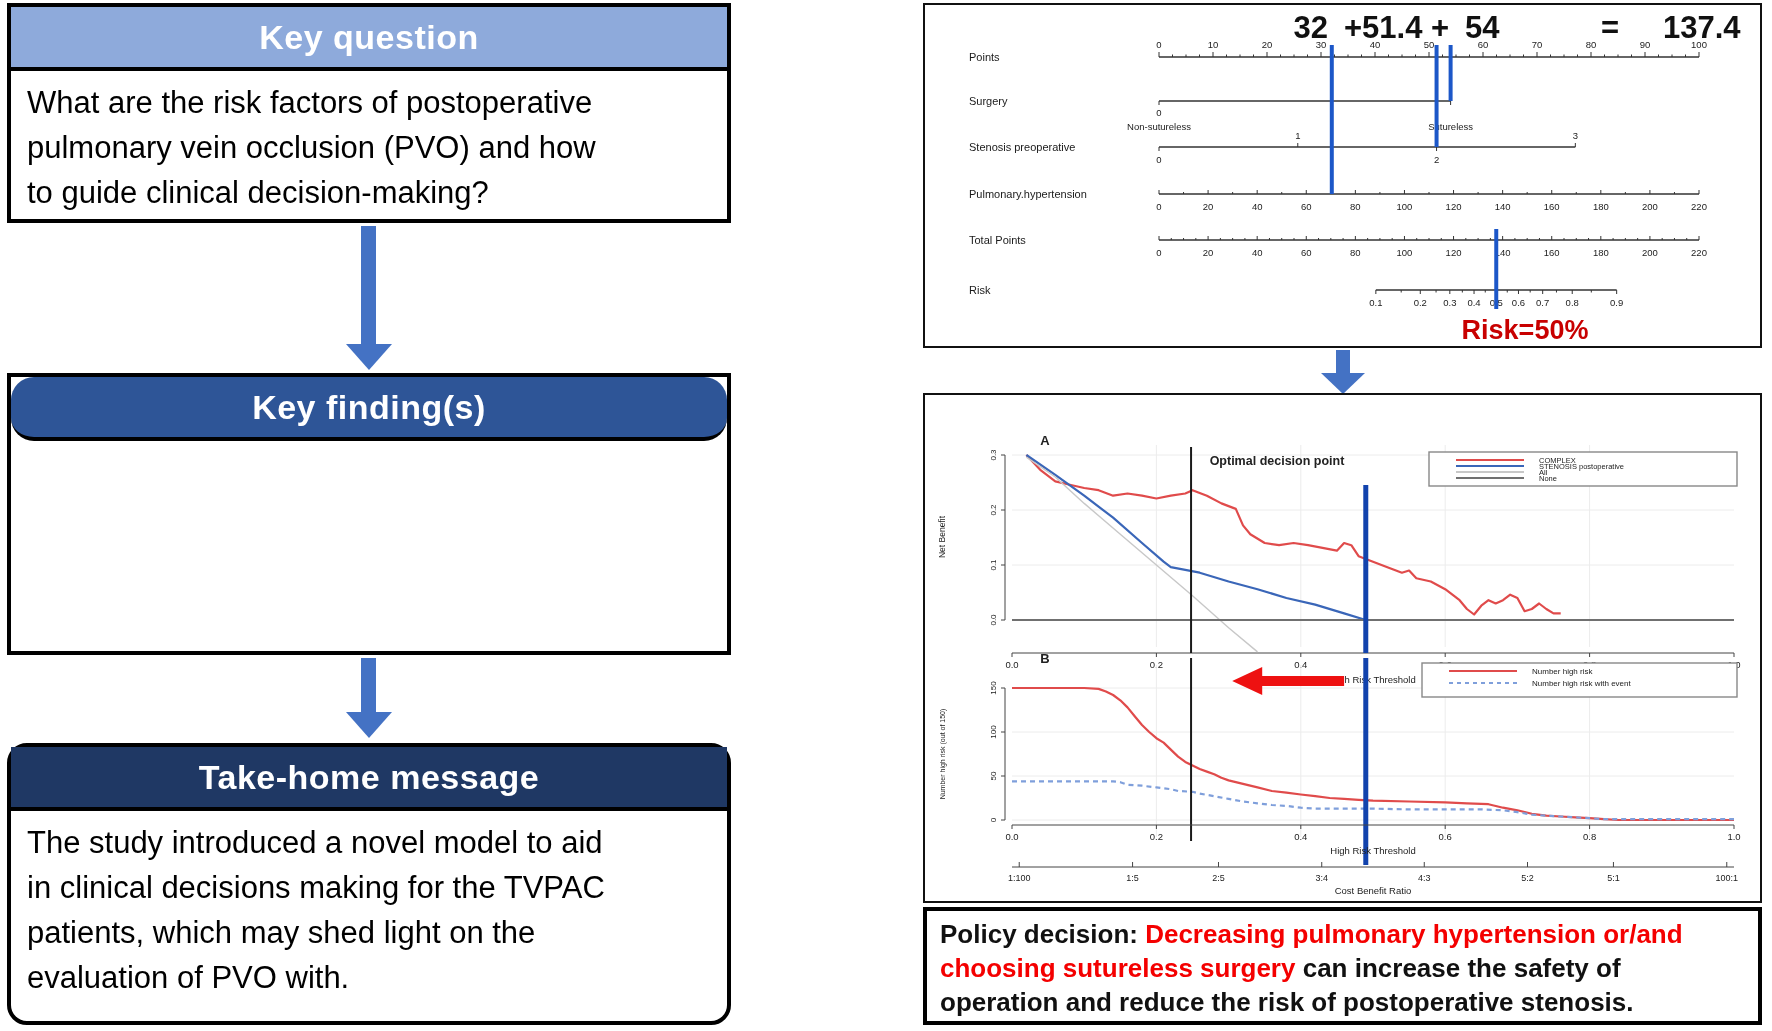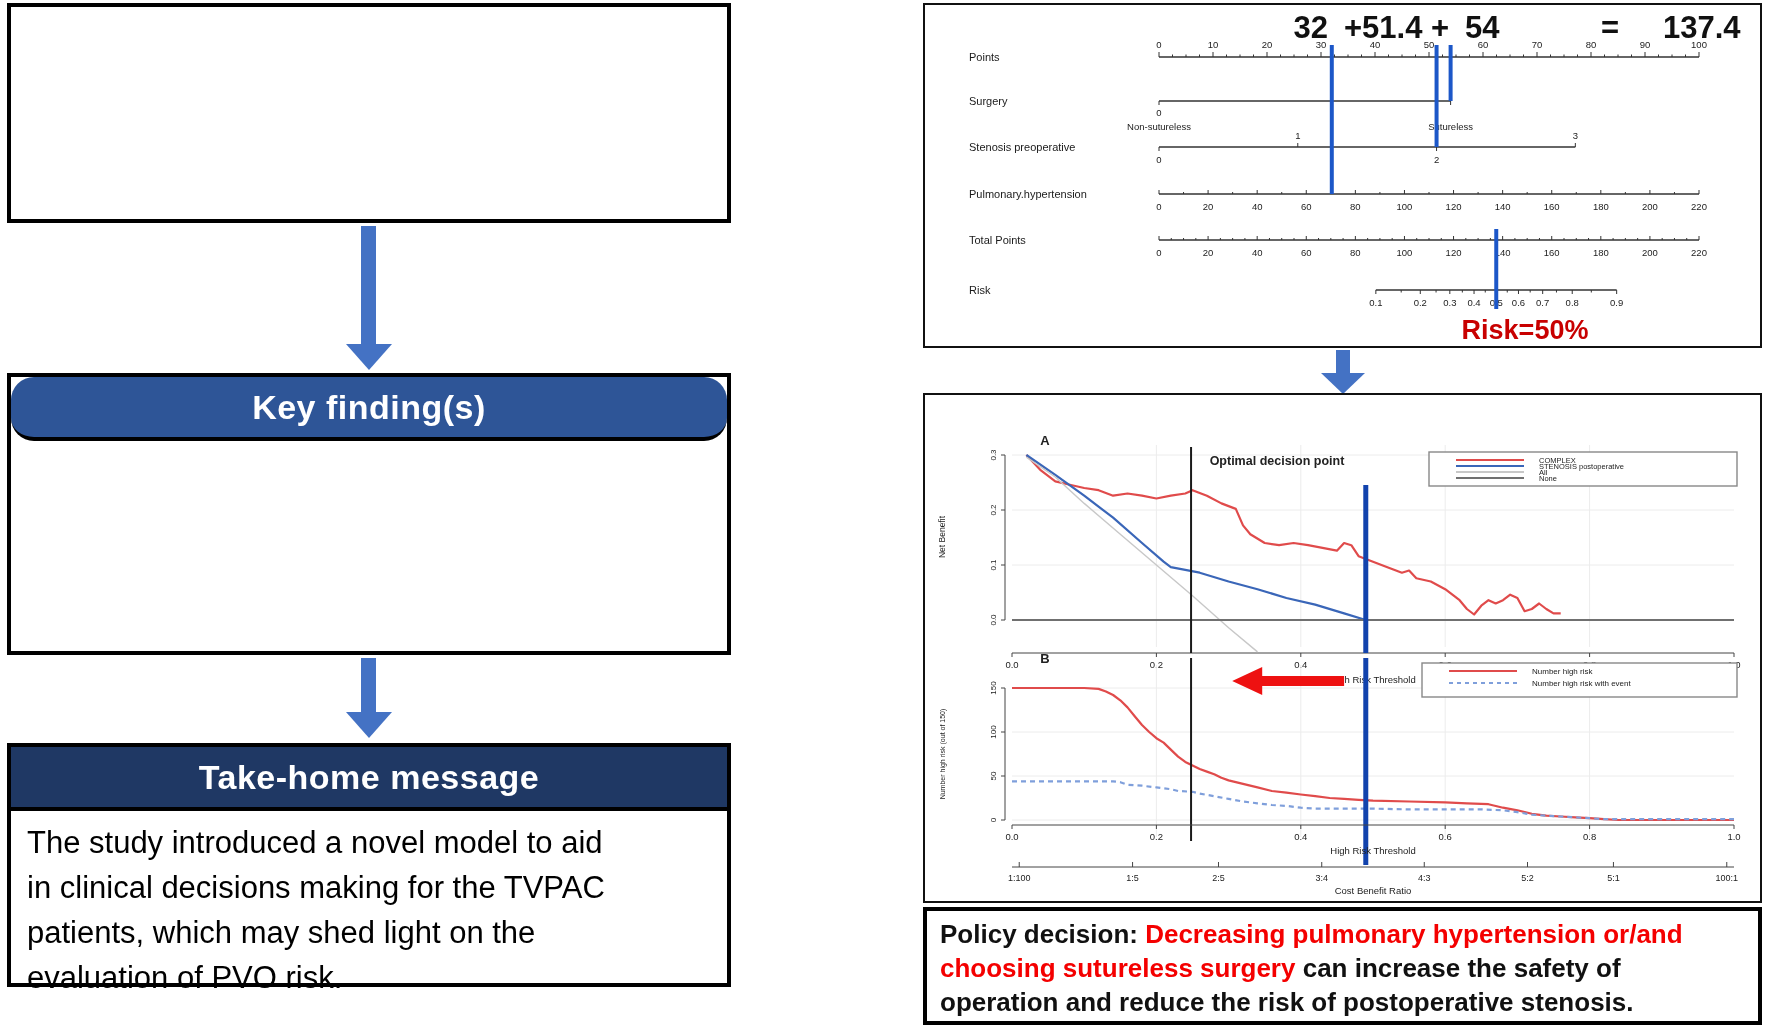--- a/index.html
+++ b/index.html
@@ -19,42 +19,48 @@
   #nomogram-box{left:923px;top:3px;width:839px;height:345px;border:2px solid #111;}
   #dca-box{left:923px;top:393px;width:839px;height:510px;border:2px solid #111;}
   #policy-box{left:923px;top:907px;width:839px;height:118px;border:4px solid #000;
         padding:6px 13px;font-size:26px;font-weight:bold;line-height:34px;color:#111;}
   svg{display:block;font-family:"Liberation Sans",sans-serif;}
 </style>
 </head>
 <body>
 
 <div class="fbox" style="top:3px;height:220px;">
+  <div class="hdr" style="background: rgb(142, 170, 219);">
+    <span>Key question</span>
+  </div>
+  <div class="bdy">What are the risk factors of postoperative
+pulmonary vein occlusion (PVO) and how
+to guide clinical decision-making?</div>
 </div>
 
 <div class="arrow-shaft" style="left: 361px; top: 226px; height: 118px; background: rgb(68, 114, 196);"></div>
 <div class="arrow-head" style="left: 346px; top: 344px; border-top: 26px solid rgb(68, 114, 196);"></div>
 
 <div class="fbox" style="top:373px;height:282px;">
   <div class="hdr" style="background: rgb(46, 85, 151); border-radius: 23px;">
     <span>Key finding(s)</span>
   </div>
 </div>
 
 <div class="arrow-shaft" style="left: 361px; top: 658px; height: 54px; background: rgb(68, 114, 196);"></div>
 <div class="arrow-head" style="left: 346px; top: 712px; border-top: 26px solid rgb(68, 114, 196);"></div>
 
-<div class="fbox" style="top:743px;height:244px;">
+<div class="fbox" style="top:743px;height:282px;border-radius:20px;">
   <div class="hdr" style="background: rgb(31, 56, 100);">
     <span>Take-home message</span>
   </div>
   <div class="bdy">The study introduced a novel model to aid
 in clinical decisions making for the TVPAC
 patients, which may shed light on the
-evaluation of PVO risk.</div>
+evaluation of PVO with.</div>
 </div>
 
 <div class="panel" id="nomogram-box">
   <svg id="nomogram-svg" width="835" height="341" viewBox="0 0 835 341">
       <g>
         <text x="44" y="56" font-size="11" fill="#1a1a1a" text-anchor="start">Points</text>
         <line x1="234" y1="52" x2="774" y2="52" stroke="#333" stroke-width="1.3"></line>
         <line x1="234" y1="52" x2="234" y2="47" stroke="#333" stroke-width="1"></line>
         <line x1="247.5" y1="52" x2="247.5" y2="49.5" stroke="#333" stroke-width="1"></line>
         <line x1="261" y1="52" x2="261" y2="49.5" stroke="#333" stroke-width="1"></line>

